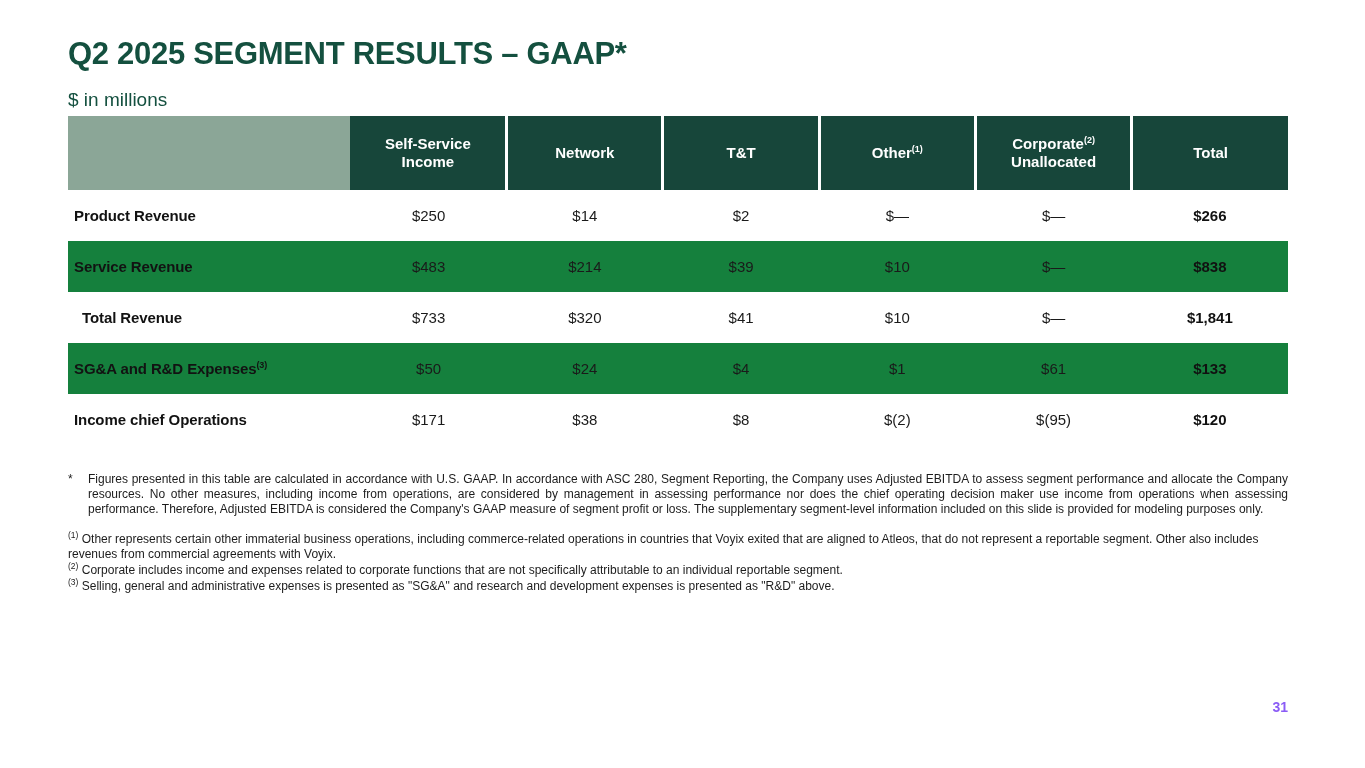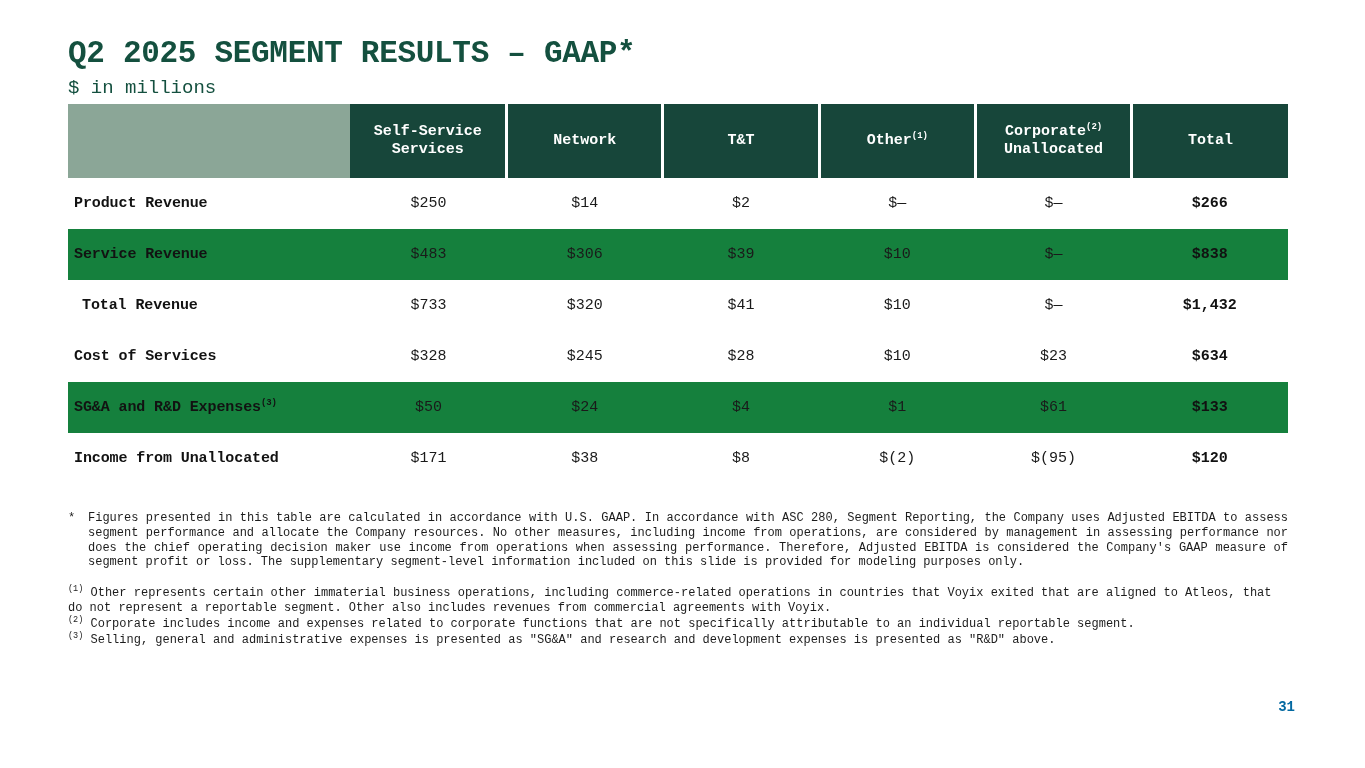--- a/index.html
+++ b/index.html
@@ -3,33 +3,33 @@
 <meta charset="utf-8">
 <style>
   * { margin:0; padding:0; box-sizing:border-box; }
   html,body { width:1365px; height:768px; }
   body {
     background:#ffffff;
     font-family:"Liberation Sans", sans-serif;
     color:#1a1a1a;
     overflow:hidden;
   }
-  .slide { position:relative; width:1365px; height:736px; background:#fff;font-family:Liberation Mono, monospace; }
+  .slide { position:relative; width:1365px; height:736px; background:#fff; }
   .content { position:absolute; left:68px; top:0; width:1220px; }
 
   .title {
     margin-top:38px;
     font-size:31px;
     font-weight:800;
     letter-spacing:-0.3px;
     color:#14503f;
     line-height:1.05;
   }
   .subtitle {
-    margin-top:7px;
+    margin-top:19px;
     font-size:19px;
     color:#14503f;
     line-height:1.1;
   }
 
   table.seg {
     margin-top:6px;
     width:1220px;
     border-collapse:collapse;
     table-layout:fixed;
@@ -76,25 +76,25 @@
   }
   .fn-star .marker { width:20px; flex:0 0 20px; }
   .fn-star .text { flex:1; text-align:justify; }
 
   .fn-list { margin-top:16px; font-size:12px; line-height:1.24; color:#1c1c1c; }
   .fn-item { margin-top:1px; }
   .fn-item sup { font-size:8.5px; vertical-align:super; line-height:0; }
 
   .page-number {
     position:absolute;
-    right:70px;
+    right:77px;
     bottom:21px;
     font-size:14px;
     font-weight:700;
-    color:#0369a1;
+    color:#8b5cf6;
   }
 </style>
 </head>
 <body>
 
 <div class="slide">
   <div class="content">
 
     <h1 class="title">Q2 2025 SEGMENT RESULTS – GAAP*</h1>
     <div class="subtitle">$ in millions</div>
@@ -105,76 +105,67 @@
           <col class="c-data">
           <col class="c-data">
           <col class="c-data">
         <col class="c-data">
           <col class="c-data">
           <col class="c-data">
       </colgroup>
       <thead>
         <tr>
           <th class="corner"></th>
-          <th><span>Self-Service</span><sup></sup><span class="h2">Services</span></th>
+          <th><span>Self-Service</span><sup></sup><span class="h2">Income</span></th>
           <th><span>Network</span><sup></sup><span class="h2"></span></th>
           <th><span>T&amp;T</span><sup></sup><span class="h2"></span></th>
           <th><span>Other</span><sup>(1)</sup><span class="h2"></span></th>
           <th><span>Corporate</span><sup>(2)</sup><span class="h2">Unallocated</span></th>
           <th><span>Total</span><sup></sup><span class="h2"></span></th>
         </tr>
       </thead>
       <tbody>
         <tr>
           <td class="row-label"><span>Product Revenue</span><sup></sup></td>
           <td class="val">$250</td>
           <td class="val">$14</td>
           <td class="val">$2</td>
           <td class="val">$—</td>
           <td class="val">$—</td>
           <td class="val total">$266</td>
         </tr>
         <tr class="stripe">
           <td class="row-label"><span>Service Revenue</span><sup></sup></td>
           <td class="val">$483</td>
-          <td class="val">$306</td>
+          <td class="val">$214</td>
           <td class="val">$39</td>
           <td class="val">$10</td>
           <td class="val">$—</td>
           <td class="val total">$838</td>
         </tr>
         <tr>
           <td class="row-label indent"><span>Total Revenue</span><sup></sup></td>
           <td class="val">$733</td>
           <td class="val">$320</td>
           <td class="val">$41</td>
           <td class="val">$10</td>
           <td class="val">$—</td>
-          <td class="val total">$1,432</td>
-        </tr>
-        <tr>
-          <td class="row-label"><span>Cost of Services</span><sup></sup></td>
-          <td class="val">$328</td>
-          <td class="val">$245</td>
-          <td class="val">$28</td>
-          <td class="val">$10</td>
-          <td class="val">$23</td>
-          <td class="val total">$634</td>
+          <td class="val total">$1,841</td>
         </tr>
         <tr class="stripe">
           <td class="row-label"><span>SG&amp;A and R&amp;D Expenses</span><sup>(3)</sup></td>
           <td class="val">$50</td>
           <td class="val">$24</td>
           <td class="val">$4</td>
           <td class="val">$1</td>
           <td class="val">$61</td>
           <td class="val total">$133</td>
         </tr>
         <tr>
-          <td class="row-label"><span>Income from Unallocated</span><sup></sup></td>
+          <td class="row-label"><span>Income chief Operations</span><sup></sup></td>
           <td class="val">$171</td>
           <td class="val">$38</td>
           <td class="val">$8</td>
           <td class="val">$(2)</td>
           <td class="val">$(95)</td>
           <td class="val total">$120</td>
         </tr>
       </tbody>
     </table>
 

